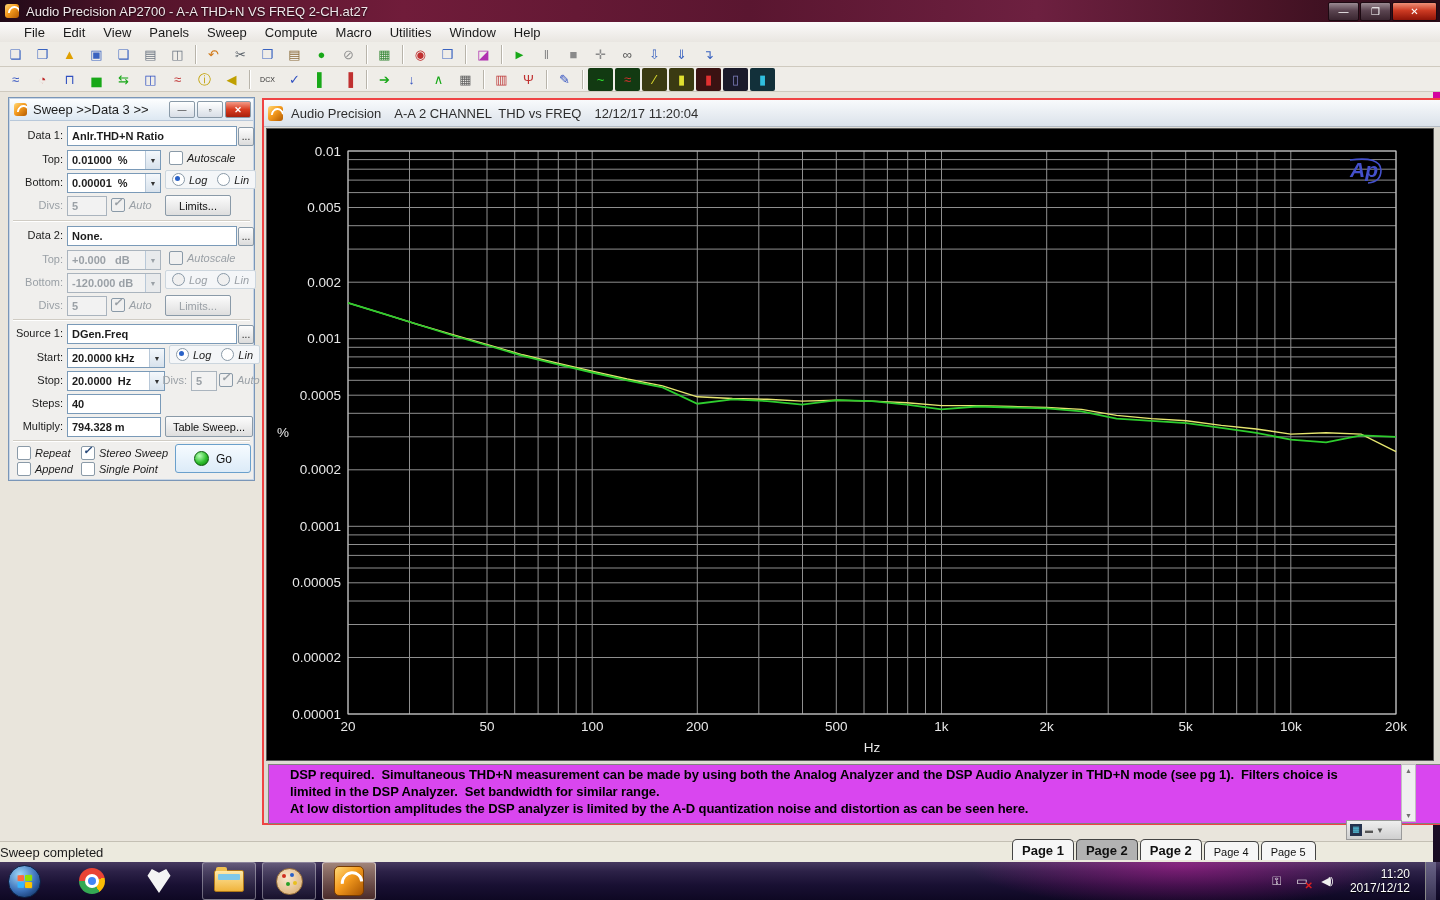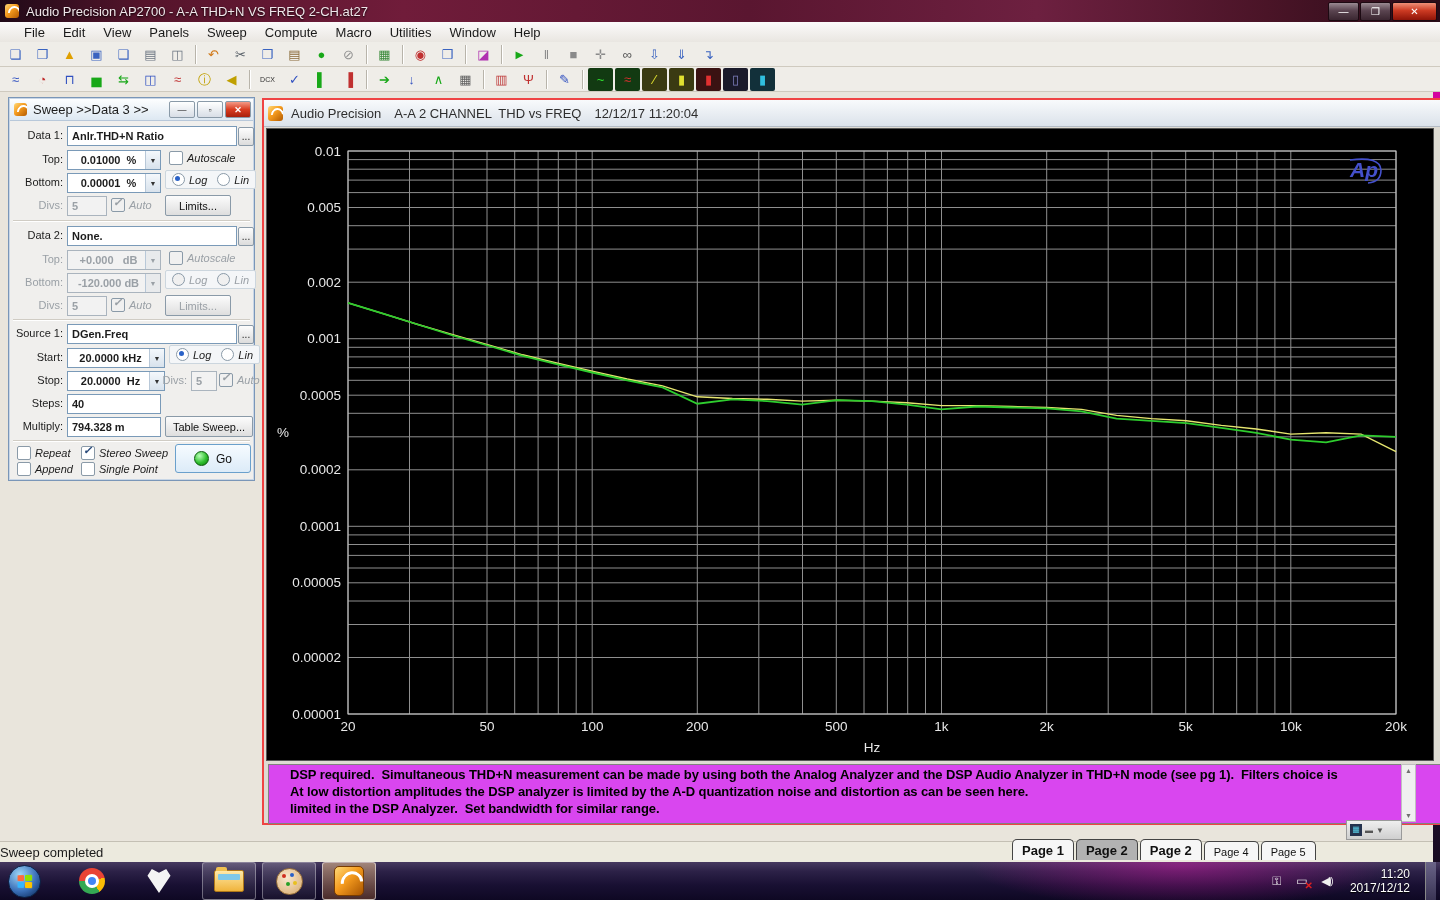--- a/index.html
+++ b/index.html
@@ -44,21 +44,21 @@
   .sp-title .ap-mini{width:13px;height:13px;margin:0 6px 0 4px;}
   .sp-btns{margin-left:auto;display:flex;gap:2px;padding-right:2px;}
   .sp-btn{width:24px;height:15px;border:1px solid #8a9aa8;border-radius:2px;font-size:9px;color:#333;
     display:flex;align-items:center;justify-content:center;background:linear-gradient(180deg,#fff,#d8dee6);}
   .sp-btn.close{background:linear-gradient(180deg,#f49a86,#d93c20 50%,#a8200c);color:#fff;font-weight:bold;}
   .lbl{position:absolute;text-align:right;white-space:pre;}
   .lbl.dis,.chk.dis em,.rad.dis em{color:#9aa0a6;}
   .field,.combo,.tinput{position:absolute;background:#fff;border:1px solid #7a9ab8;height:18px;
     display:flex;align-items:center;overflow:hidden;}
   .field span,.tinput span,.combo .cv{padding-left:4px;white-space:pre;font-weight:bold;}
-  .combo .cv{flex:1;text-align:center;}
+  .combo .cv{flex:1;}
   .combo .ca{width:14px;height:100%;display:flex;align-items:center;justify-content:center;
     font-size:7px;color:#333;background:linear-gradient(180deg,#f4f8fc,#d8e2ec);border-left:1px solid #b8c8d8;}
   .combo.dis,.tinput.dis{background:#f2f2f2;border-color:#aab4be;}
   .combo.dis .cv,.tinput.dis span,.field.dis span{color:#9aa0a6;}
   .combo.dis .ca{color:#9aa0a6;background:#e8eaec;}
   .mini-btn{position:absolute;height:17px;border:1px solid #8a9aa8;border-radius:2px;background:linear-gradient(180deg,#fdfdfd,#dcdcdc);
     display:flex;align-items:center;justify-content:center;font-size:10px;color:#222;}
   .push-btn{position:absolute;height:19px;border:1px solid #8a9aa8;border-radius:2px;background:linear-gradient(180deg,#fcfcfc,#dedede);
     display:flex;align-items:center;justify-content:center;font-size:11px;color:#111;}
   .push-btn.dis{color:#9aa0a6;}
@@ -571,22 +571,22 @@
               <text x="74" y="533.0" fill="#e8e8e8" font-size="13.5" text-anchor="end">0.00002</text>
               <text x="74" y="589.5" fill="#e8e8e8" font-size="13.5" text-anchor="end">0.00001</text>
               <text x="605" y="623" fill="#e8e8e8" font-size="13.5" text-anchor="middle">Hz</text>
               <text x="10" y="307.5" fill="#e8e8e8" font-size="13.5">%</text>
               <text x="1083" y="48" fill="#4450cc" font-size="21" font-style="italic" font-weight="bold">Ap</text>
               <path d="M1083 31 q30 -4 31 10 q0 12 -13 13" stroke="#4450cc" stroke-width="1.6" fill="none"></path>
             </svg>
         </div>
         <div id="comment-box">
           <div class="cline">DSP required.  Simultaneous THD+N measurement can be made by using both the Analog Analyzer and the DSP Audio Analyzer in THD+N mode (see pg 1).  Filters choice is</div>
+          <div class="cline">limited in the DSP Analyzer.  Set bandwidth for similar range.</div>
           <div class="cline">At low distortion amplitudes the DSP analyzer is limited by the A-D quantization noise and distortion as can be seen here.</div>
-          <div class="cline">limited in the DSP Analyzer.  Set bandwidth for similar range.</div>
         </div>
         <div id="comment-scroll">
           <span class="sarrow">▲</span>
           <span class="sarrow">▼</span>
         </div>
       </div>
 
       <div id="mini-win">
         <span class="mw-ic">▦</span>
         <span class="mw-g">▬</span>

